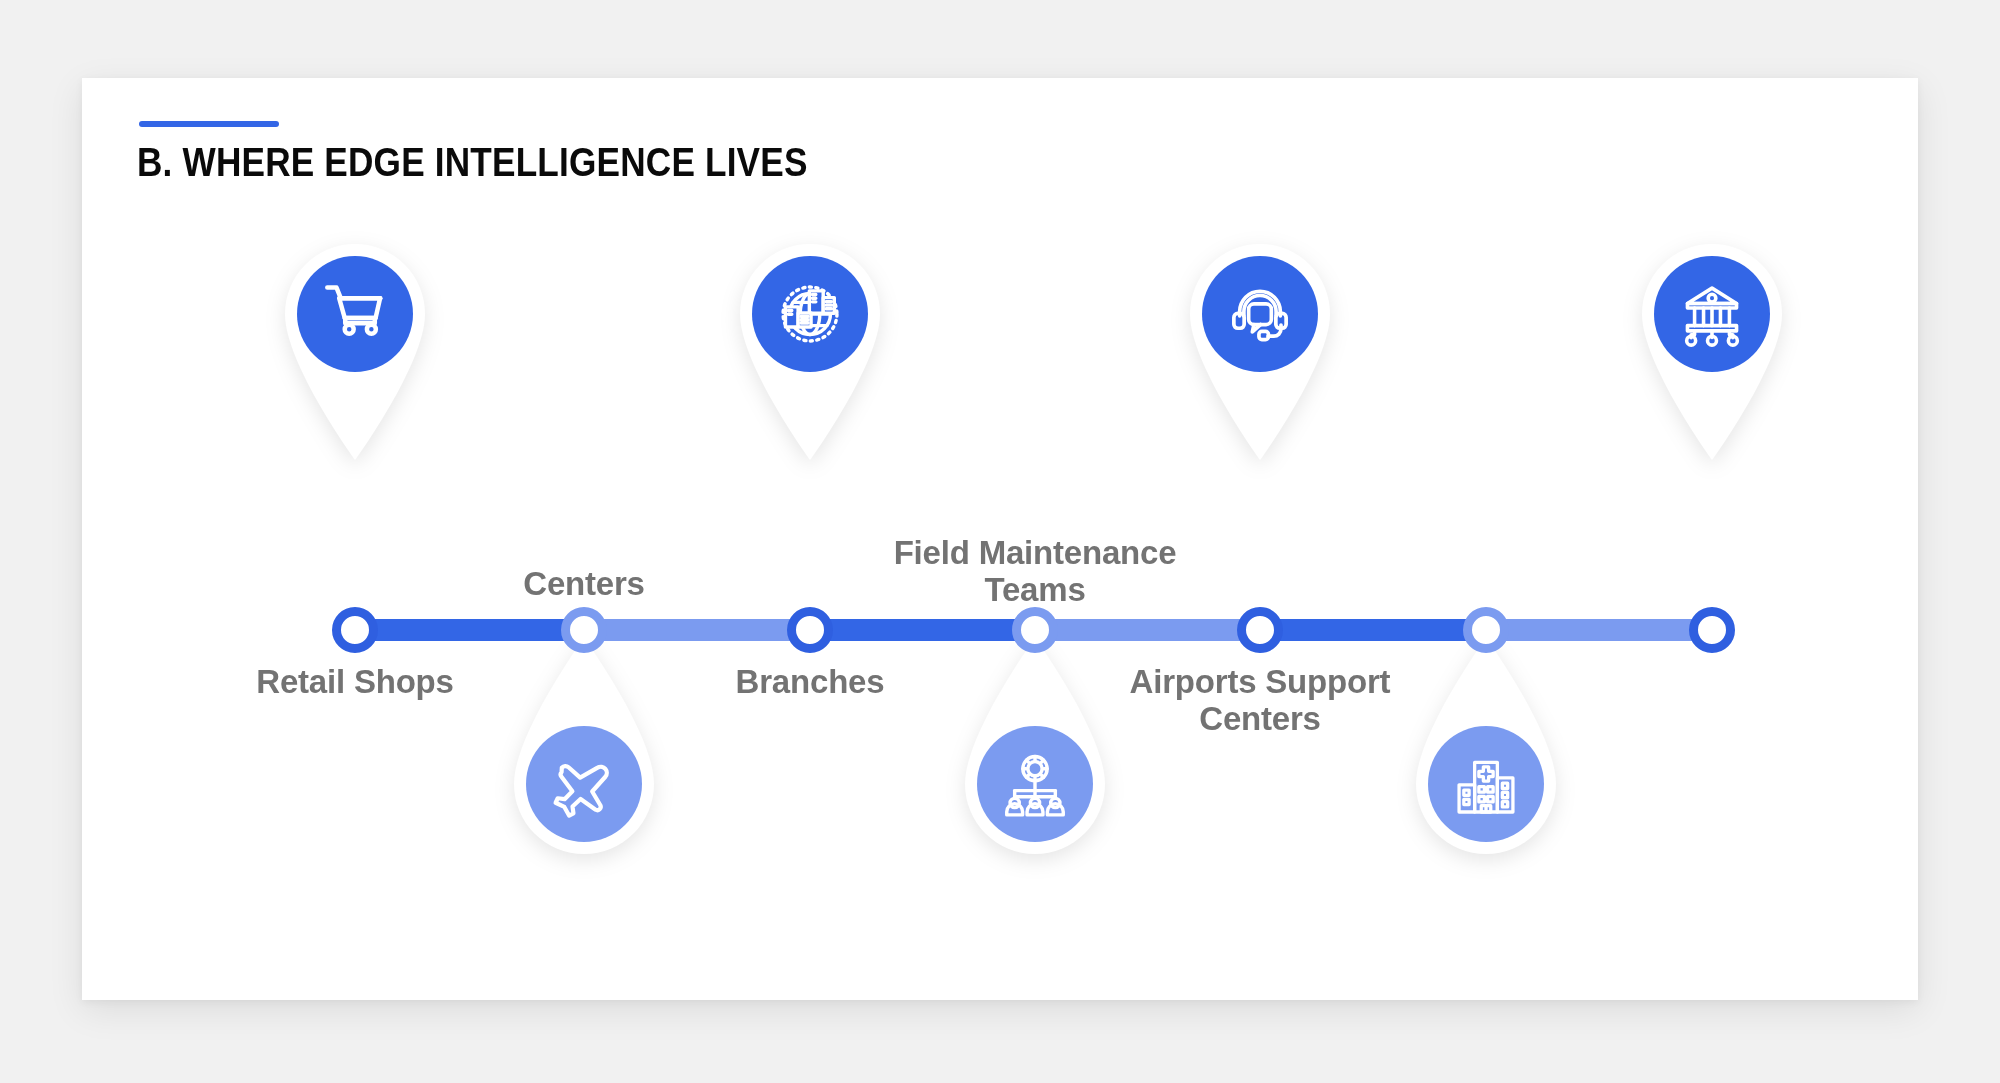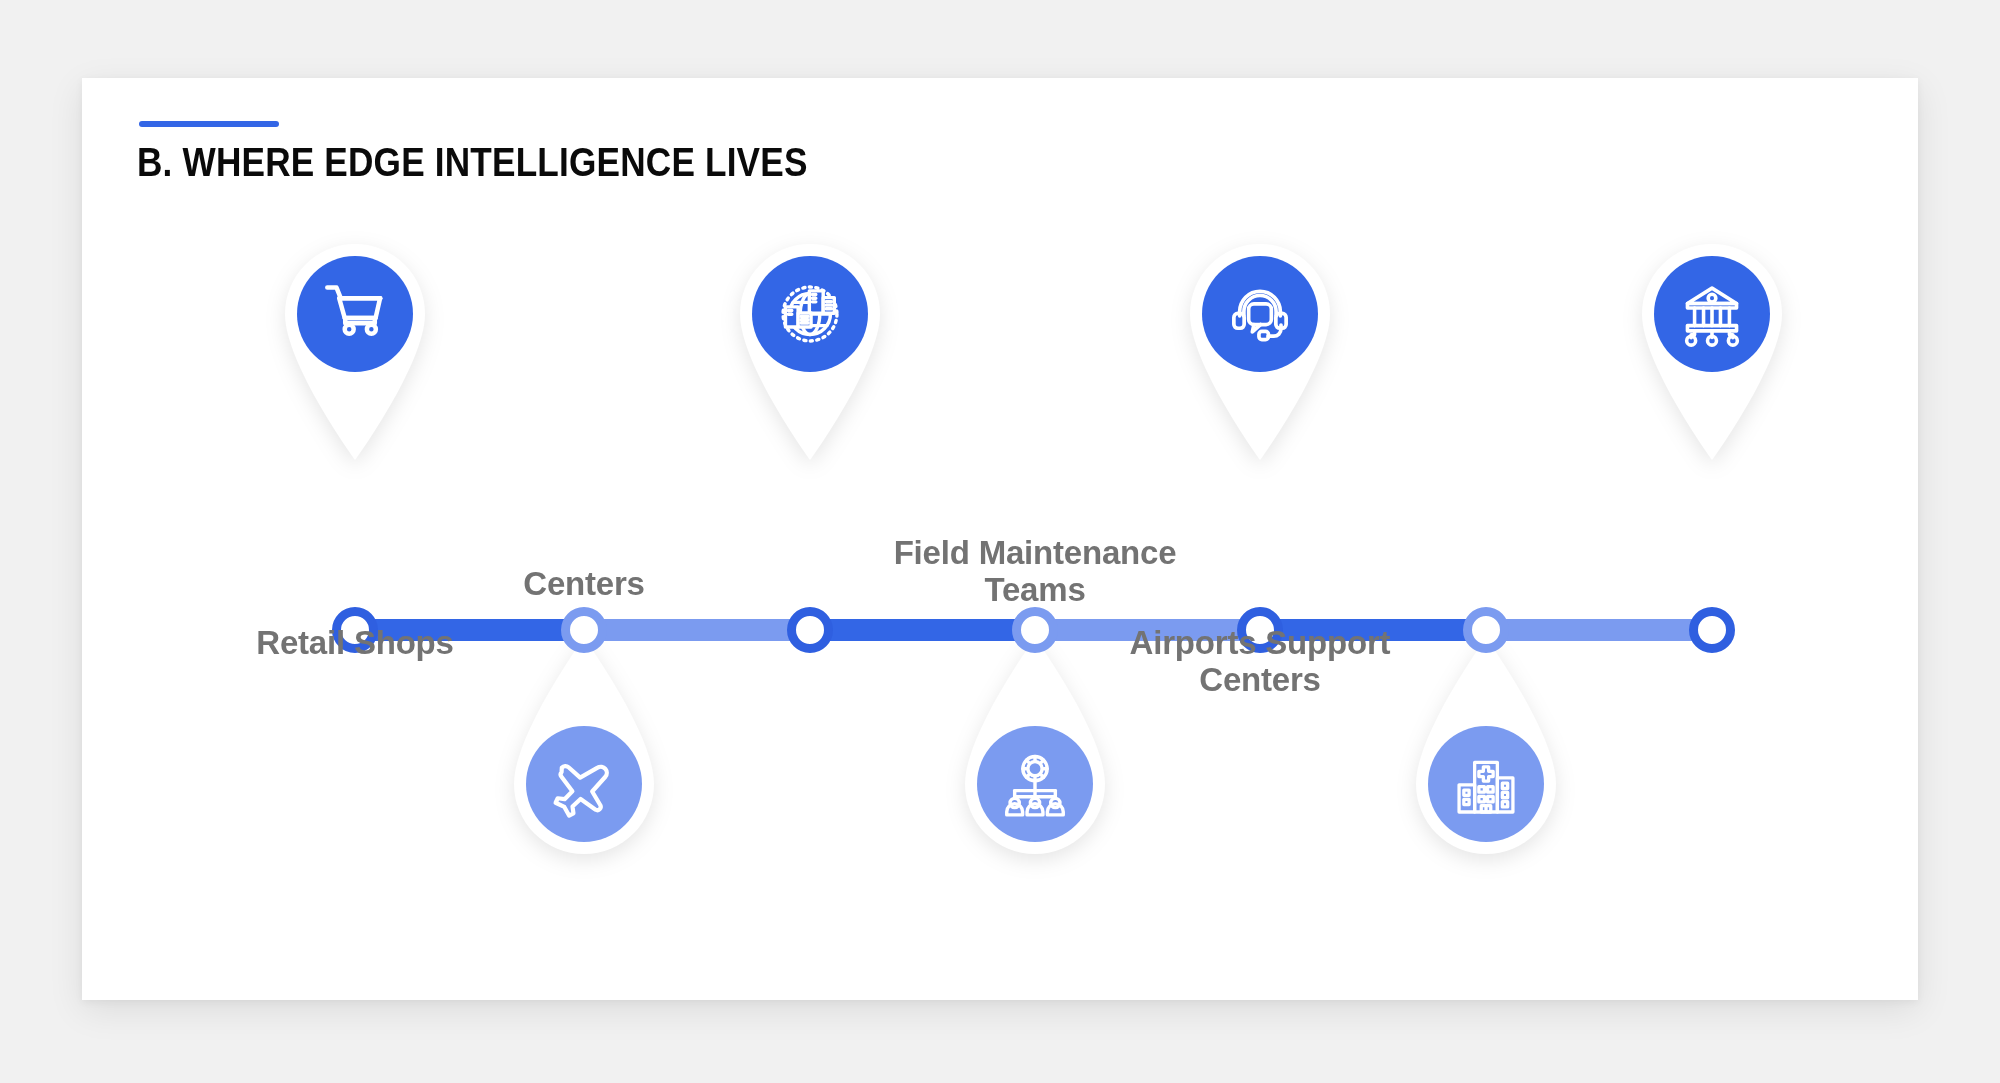--- a/index.html
+++ b/index.html
@@ -99,21 +99,21 @@
     font-size: 33px;
     font-weight: 700;
     line-height: 1.12;
     text-align: center;
     width: 420px;
     margin-left: -210px;
     white-space: pre-line;
     letter-spacing: -0.2px;
   }
   .label.above { }
-  .label.below { top: 547px; }
+  .label.below { top: 586px; }
 </style>
 </head>
 <body>
 
 <div id="card">
 
   <div id="accent-bar"></div>
   <div id="page-title">B. WHERE EDGE INTELLIGENCE LIVES</div>
 
   <div id="timeline">
@@ -176,20 +176,21 @@
       <path d="M26.8 10.2 h2.6 M26.8 13 h2.6 M26.8 15.8 h2.6"></path>
       <path d="M6.4 19.6 h9.6 v15.2 H6.4 z" fill="#3366e6"></path>
       <path d="M16 24.2 h9.8 v10.6 H16 z" fill="#3366e6"></path>
       <path d="M18.1 26.8 h5.5 M18.1 29.3 h5.5 M18.1 31.8 h5.5"></path>
       <path d="M8.6 22.4 h2.6 M8.6 25.2 h2.6"></path>
     </g>
       </g>
     </svg>
       </div>
       <div class="node dark" style="left: 728px;"></div>
+      <div class="label below" style="left: 728px;">Branches</div>
       <div class="pin pin-bottom" style="left: 953px;">
     <svg viewBox="0 0 172 236" xmlns="http://www.w3.org/2000/svg">
       <path d="M86 0 C 86 0, 16 96, 16 146 A 70 70 0 1 0 156 146 C 156 96, 86 0, 86 0 Z" fill="#ffffff"></path>
       <circle cx="86" cy="146" r="58" fill="#7b9bf0"></circle>
       <g transform="translate(53, 113) scale(1.32)">
 
     <g fill="none" stroke="#fff" stroke-width="2.6" stroke-linecap="round" stroke-linejoin="round">
       <circle cx="25" cy="13.4" r="5.4"></circle>
       <path d="M25 4.2 v2.6 M25 20 v2.6 M15.8 13.4 h2.6 M31.6 13.4 h2.6
                M18.5 6.9 l1.9 1.9 M29.6 18 l1.9 1.9 M31.5 6.9 l-1.9 1.9 M20.4 18 l-1.9 1.9"></path>

